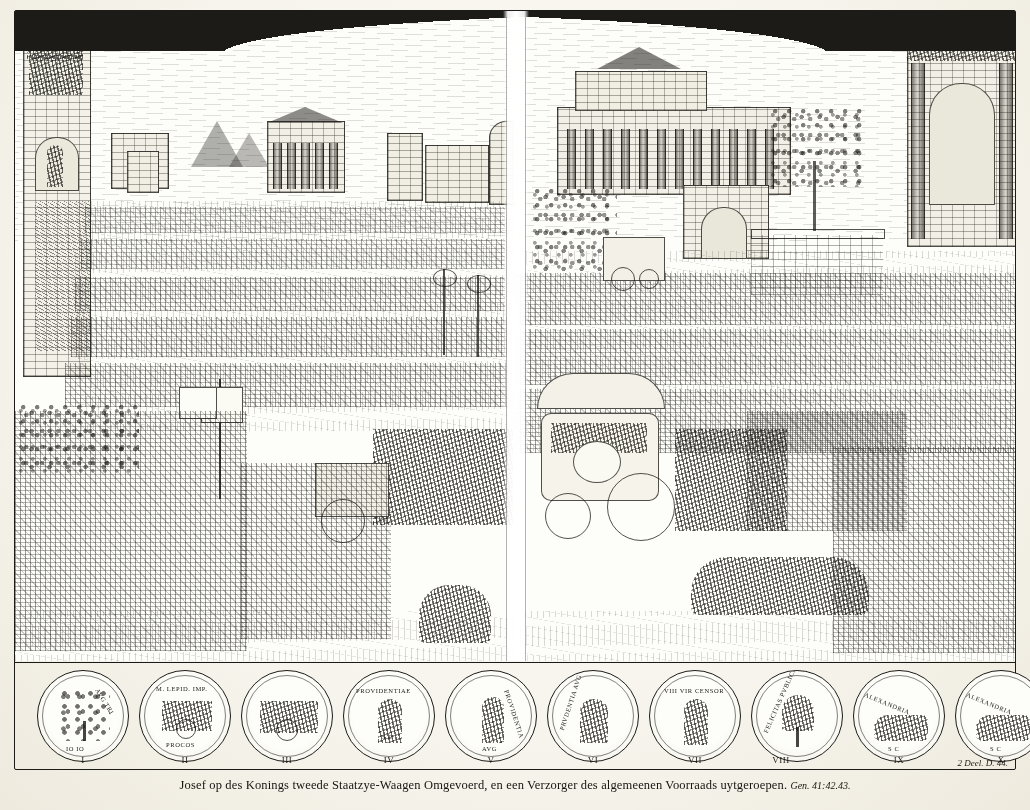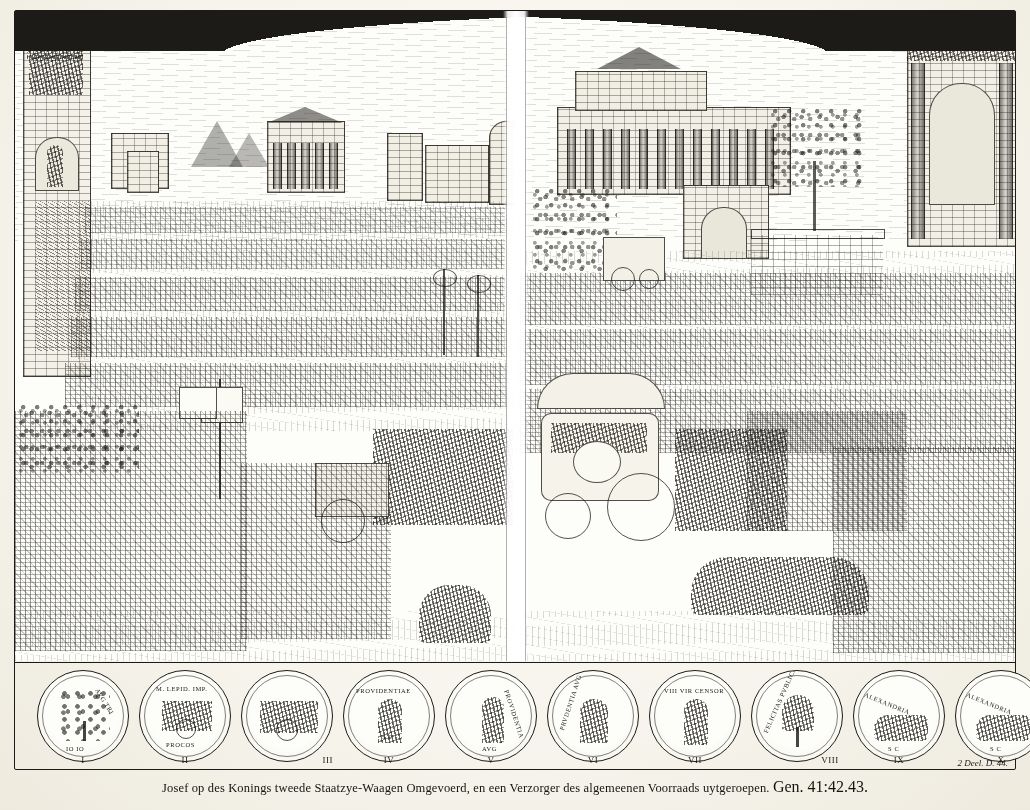--- a/index.html
+++ b/index.html
@@ -213,21 +213,22 @@
     position: absolute;
     left: 0; top: 778px;
     width: 1030px;
     text-align: center;
     font-size: 12.5px;
     color: #16140f;
     letter-spacing: .15px;
     font-family: "Liberation Serif", serif;
   }
   .caption .ref {
-    font-size: 16px;
+    font-size: 10px;
+    font-style: italic;
     letter-spacing: 0;
   }
   .plate-credit {
     position: absolute;
     right: 22px; top: 758px;
     font-size: 9px;
     font-style: italic;
     color: #1d1b17;
   }
 </style>
@@ -395,21 +396,21 @@
       <div class="medal-num-out" style="left:124px;">II</div>
 
       <div class="medal" style="left:226px;">
         <div class="rim"></div>
         <div class="legend">
           <span style="left:14px;top:14px;"></span>
         </div>
         <div class="ink dense" style="left:18px;top:30px;width:58px;height:32px;"></div>
         <div class="ink outline" style="left:34px;top:48px;width:20px;height:20px;border-radius:50%;"></div>
       </div>
-      <div class="medal-num-out" style="left:226px;text-align:right;">III</div>
+      <div class="medal-num-out" style="left:226px;">III</div>
 
       <div class="medal" style="left:328px;">
         <div class="rim"></div>
         <div class="legend">
           <span style="left:12px;top:16px;">PROVIDENTIAE</span>
           <span style="left:38px;top:62px;">S C</span>
         </div>
         <div class="ink dense" style="left:34px;top:28px;width:24px;height:44px;border-radius:12px 12px 0 0;"></div>
       </div>
       <div class="medal-num-out" style="left:328px;">IV</div>
@@ -443,21 +444,21 @@
       <div class="medal-num-out" style="left:634px;">VII</div>
 
       <div class="medal" style="left:736px;">
         <div class="rim"></div>
         <div class="legend">
           <span style="left:10px;top:60px;transform:rotate(-66deg);">FELICITAS PVBLICA</span>
         </div>
         <div class="ink dense" style="left:30px;top:24px;width:32px;height:36px;border-radius:16px 16px 4px 4px;"></div>
         <div class="ink" style="left:44px;top:56px;width:3px;height:20px;background:rgba(25,23,19,.8);"></div>
       </div>
-      <div class="medal-num-out" style="left:769px;">VIII</div>
+      <div class="medal-num-out" style="left:720px;">VIII</div>
 
       <div class="medal" style="left:838px;">
         <div class="rim"></div>
         <div class="legend">
           <span style="left:12px;top:20px;transform:rotate(22deg);">ALEXANDRIA</span>
           <span style="left:34px;top:74px;">S C</span>
         </div>
         <div class="ink dense" style="left:20px;top:44px;width:54px;height:26px;border-radius:14px 6px 6px 6px;"></div>
       </div>
       <div class="medal-num-out" style="left:838px;">IX</div>

